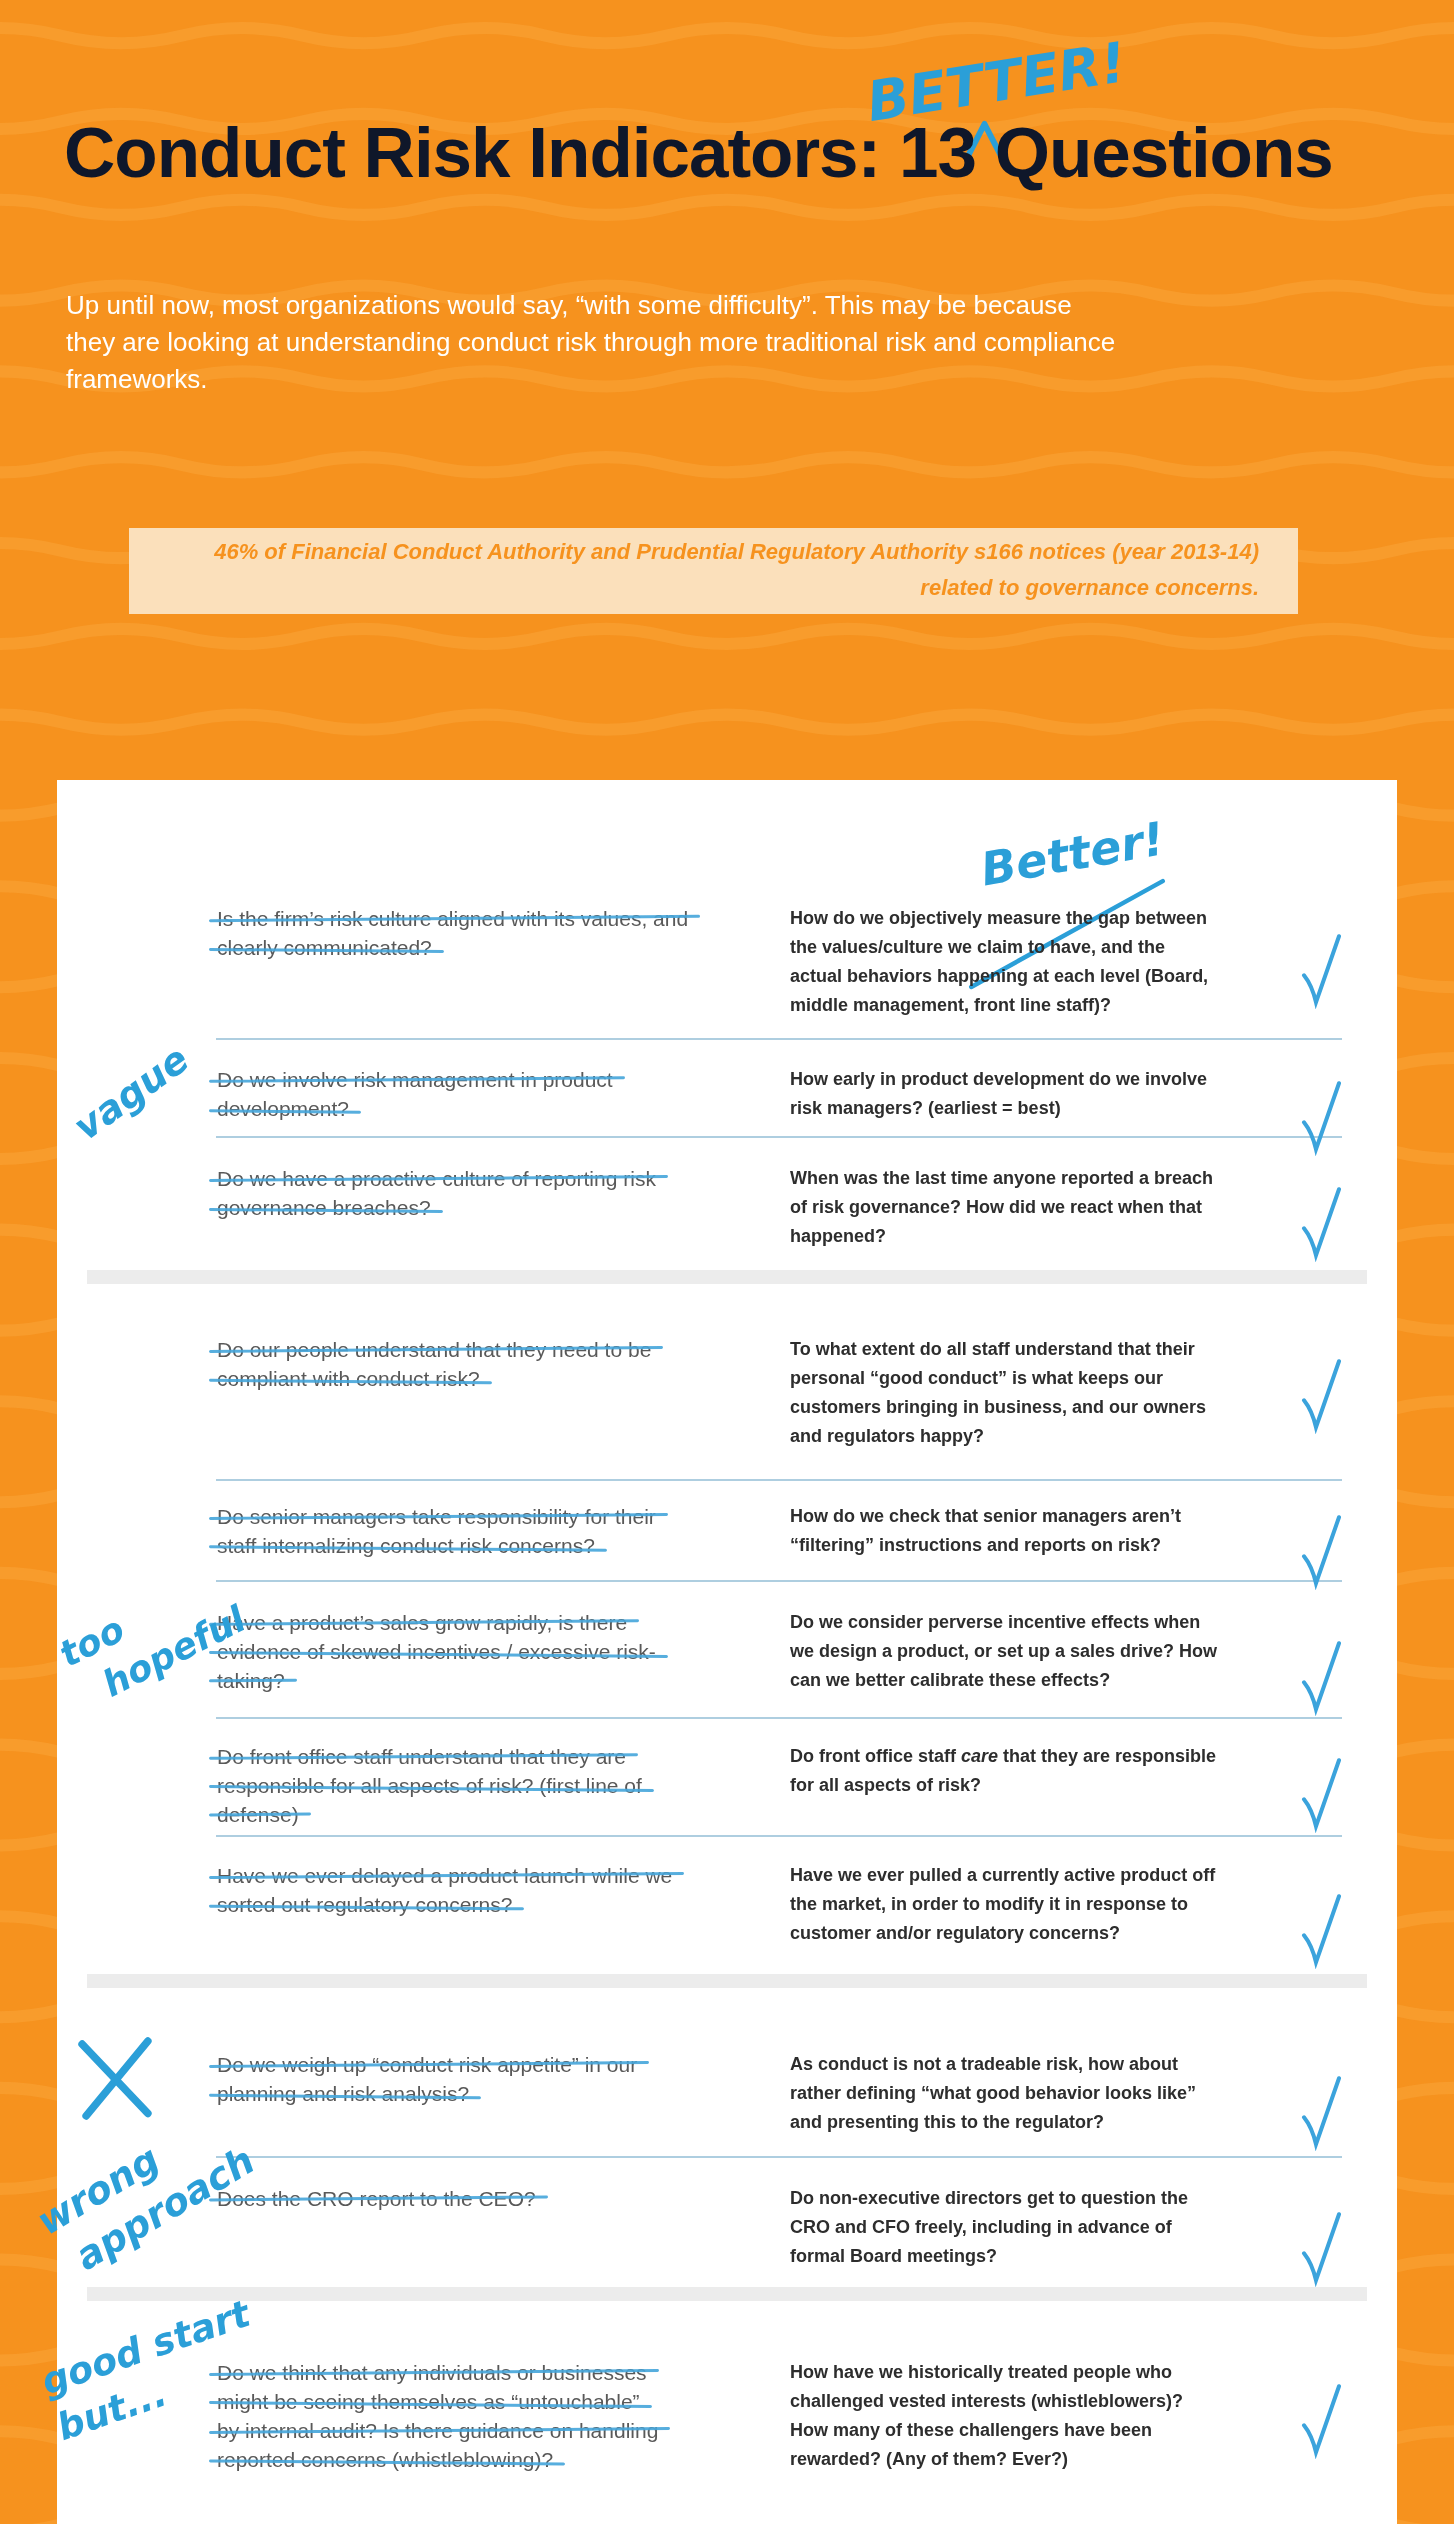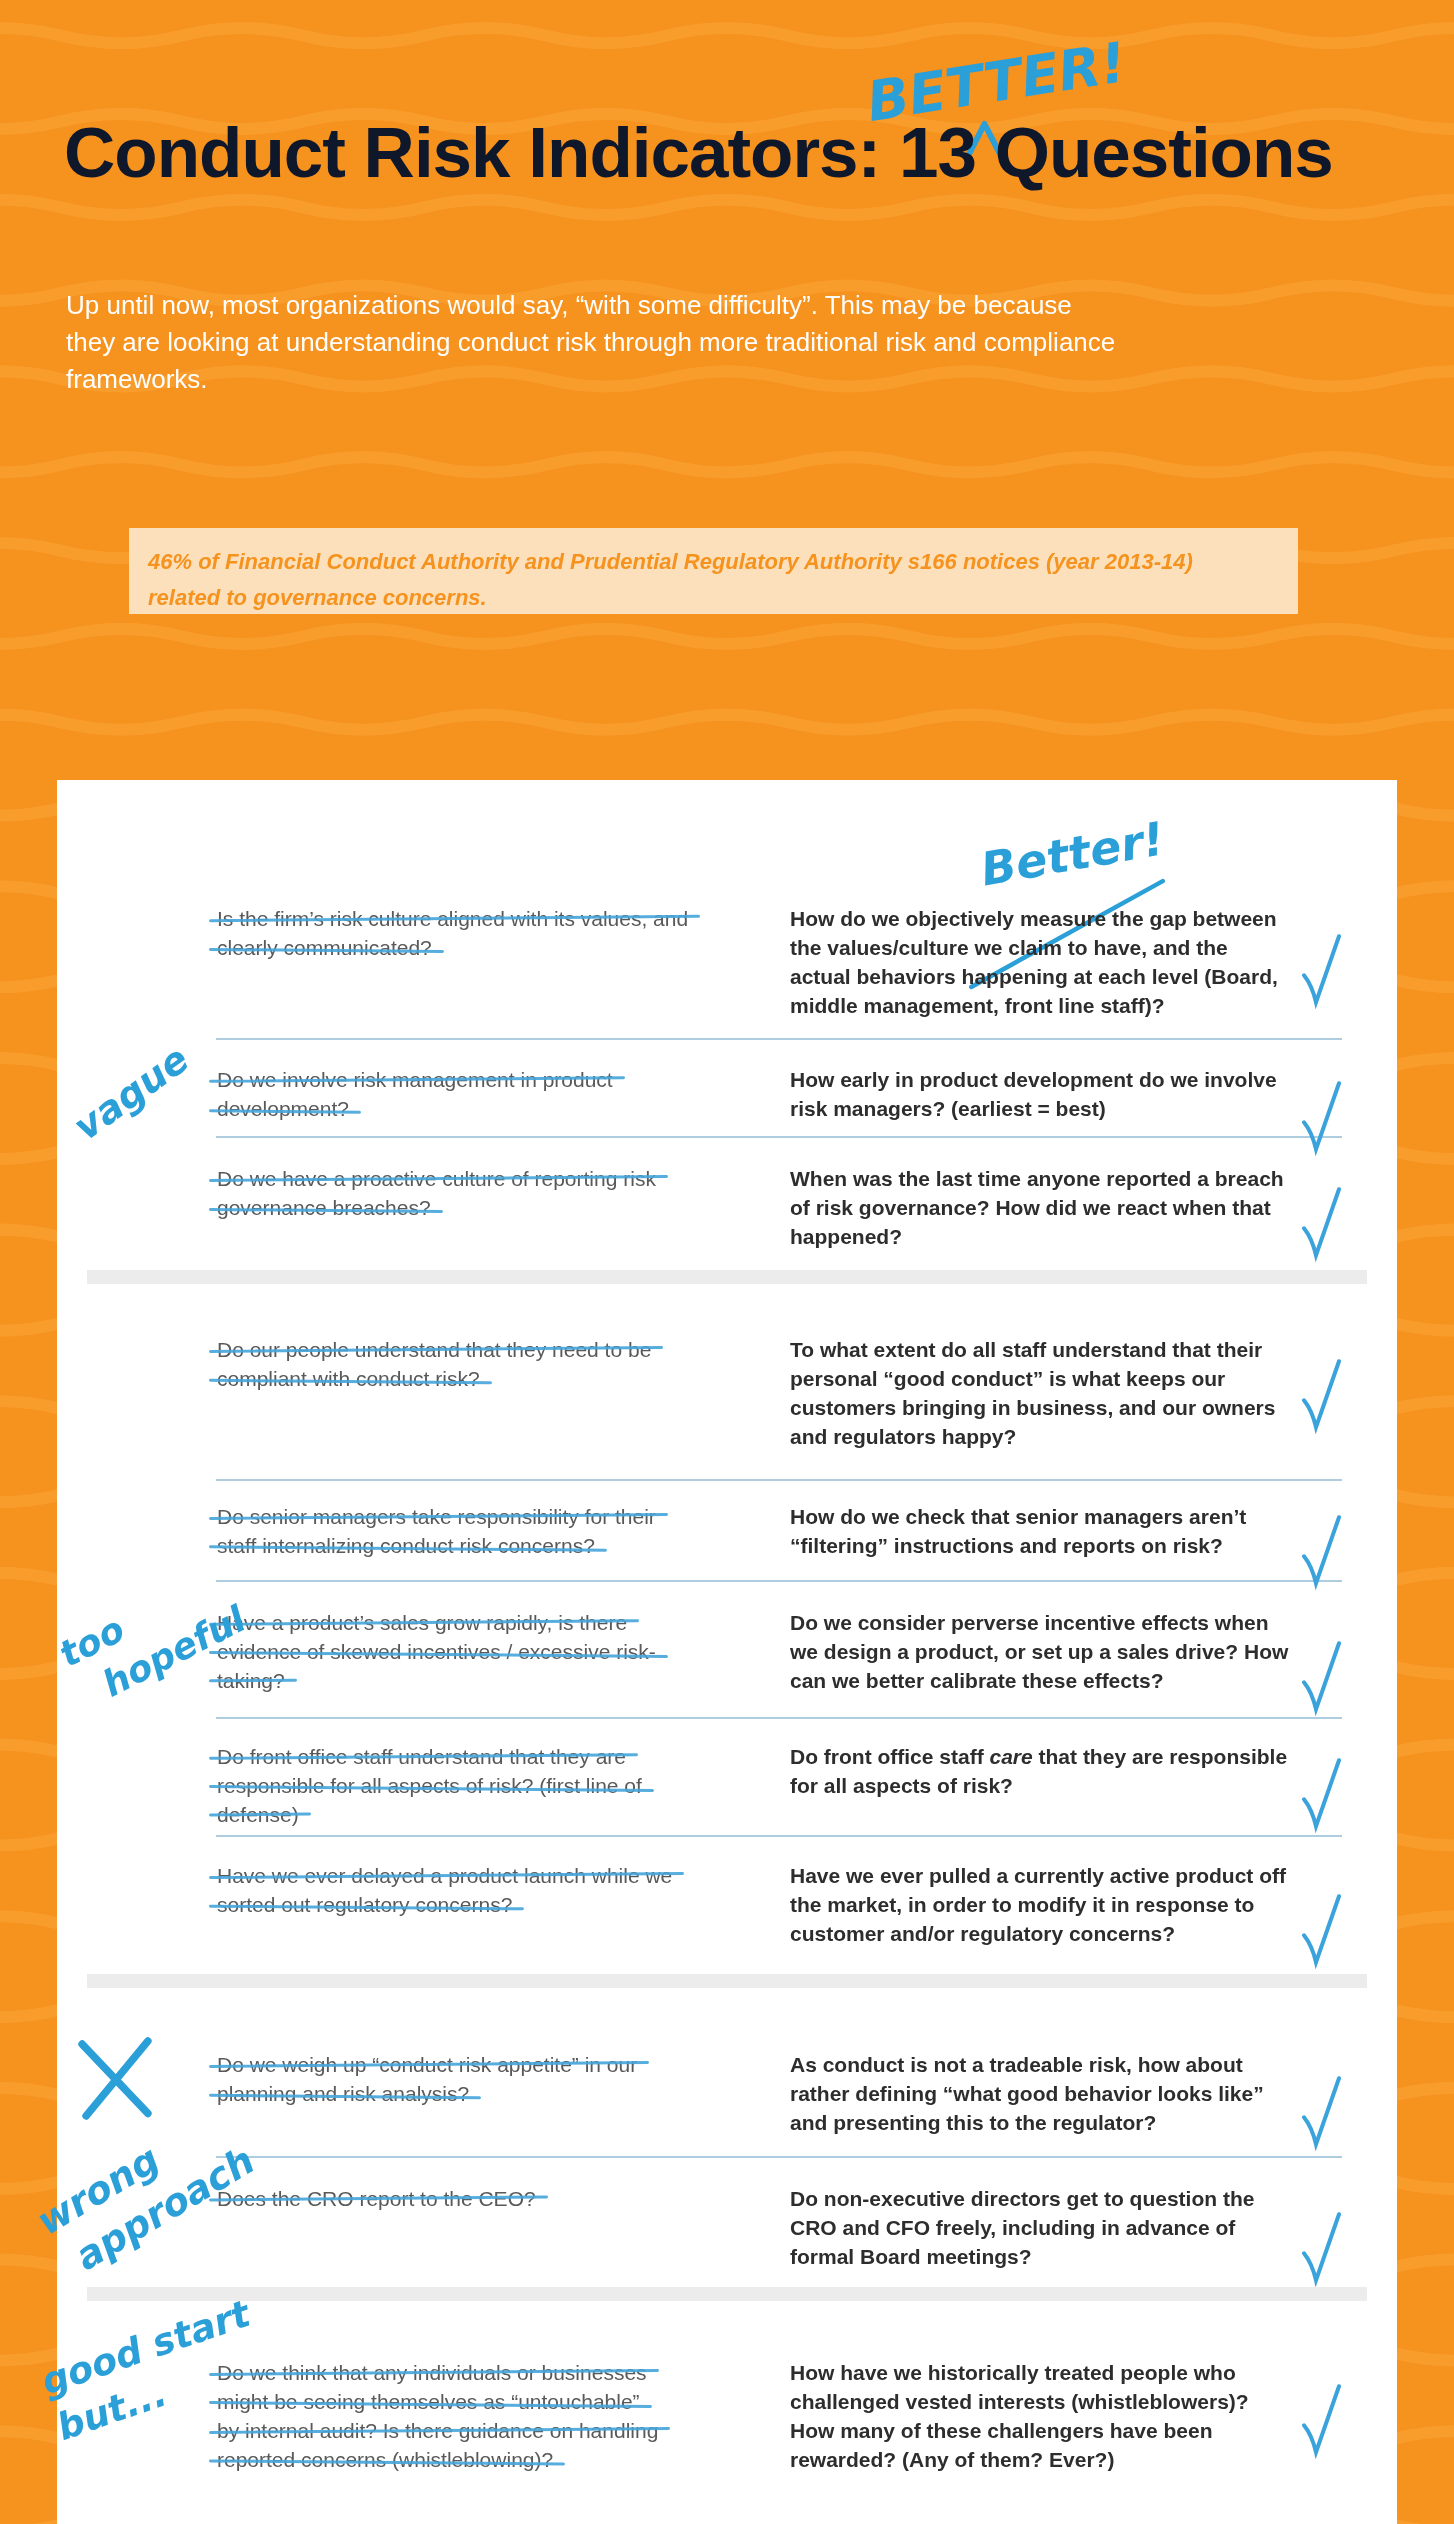--- a/index.html
+++ b/index.html
@@ -9,30 +9,30 @@
   .z{position:absolute;}
 
   
   .title{left:64px;top:112px;font-size:71px;font-weight:700;color:#0f172a;letter-spacing:-1px;white-space:nowrap;z-index:2;}
   .intro{left:66px;color:#FFFFFF;font-size:26px;line-height:37px;white-space:pre-line;width:1293px;z-index:2;}
   .p1{top:233px;}
   .p2{top:287px;}
   .p3{top:429px;}
   .p4{top:642px;}
   .note-box{left:129px;top:528px;width:1169px;height:86px;background:#FBE0BB;z-index:2;}
-  .note-text{position:absolute;left:19px;top:16px;width:1111px;color:#F6921E;font-size:22px;line-height:36px;font-style:italic;font-weight:700;white-space:pre-line;}
+  .note-text{position:absolute;left:19px;top:6px;width:1111px;color:#F6921E;font-size:22px;line-height:36px;font-style:italic;font-weight:700;white-space:pre-line;text-align:right;}
 
   
   .card{left:57px;top:780px;width:1340px;height:2541px;background:#FFFFFF;z-index:3;}
   .row{position:absolute;left:0;width:1340px;}
   .oldq{position:absolute;left:160px;top:0;color:#595959;font-size:21px;line-height:29px;}
   .old-line{position:relative;display:block;width:-moz-fit-content;width:fit-content;white-space:nowrap;}
   .old-line::after{content:"";position:absolute;left:-8px;right:-12px;top:46%;height:3px;background:#45A5DA;opacity:.9;border-radius:2px;transform:rotate(-0.5deg);}
   .old-line:nth-child(even)::after{top:54%;transform:rotate(0.5deg);}
-  .newq{position:absolute;left:733px;top:0;width:520px;color:#2D2D2D;font-size:21px;line-height:29px;font-weight:700;white-space:pre-line;}
+  .newq{position:absolute;left:733px;top:0;width:520px;color:#2D2D2D;font-size:18px;line-height:29px;font-weight:700;white-space:pre-line;}
   .divider{position:absolute;left:159px;width:1126px;height:2px;background:#AECEE0;}
   .band{position:absolute;left:30px;width:1280px;height:14px;background:#ECECEC;}
   .check{position:absolute;z-index:4;}
 
   
   .ann{position:absolute;color:#2B9FD8;font-style:italic;font-weight:700;font-family:"DejaVu Sans", sans-serif;z-index:5;white-space:nowrap;}
   .ann .l2{display:block;}
   .ann-top-better{left:866px;top:50px;font-size:55px;transform:rotate(-9deg);}
   .ann-vague{left:66px;top:1071px;font-size:38px;transform:rotate(-36deg);}
   .ann-too-hopeful{left:63px;top:1591px;font-size:36px;line-height:46px;transform:rotate(-27deg);}

